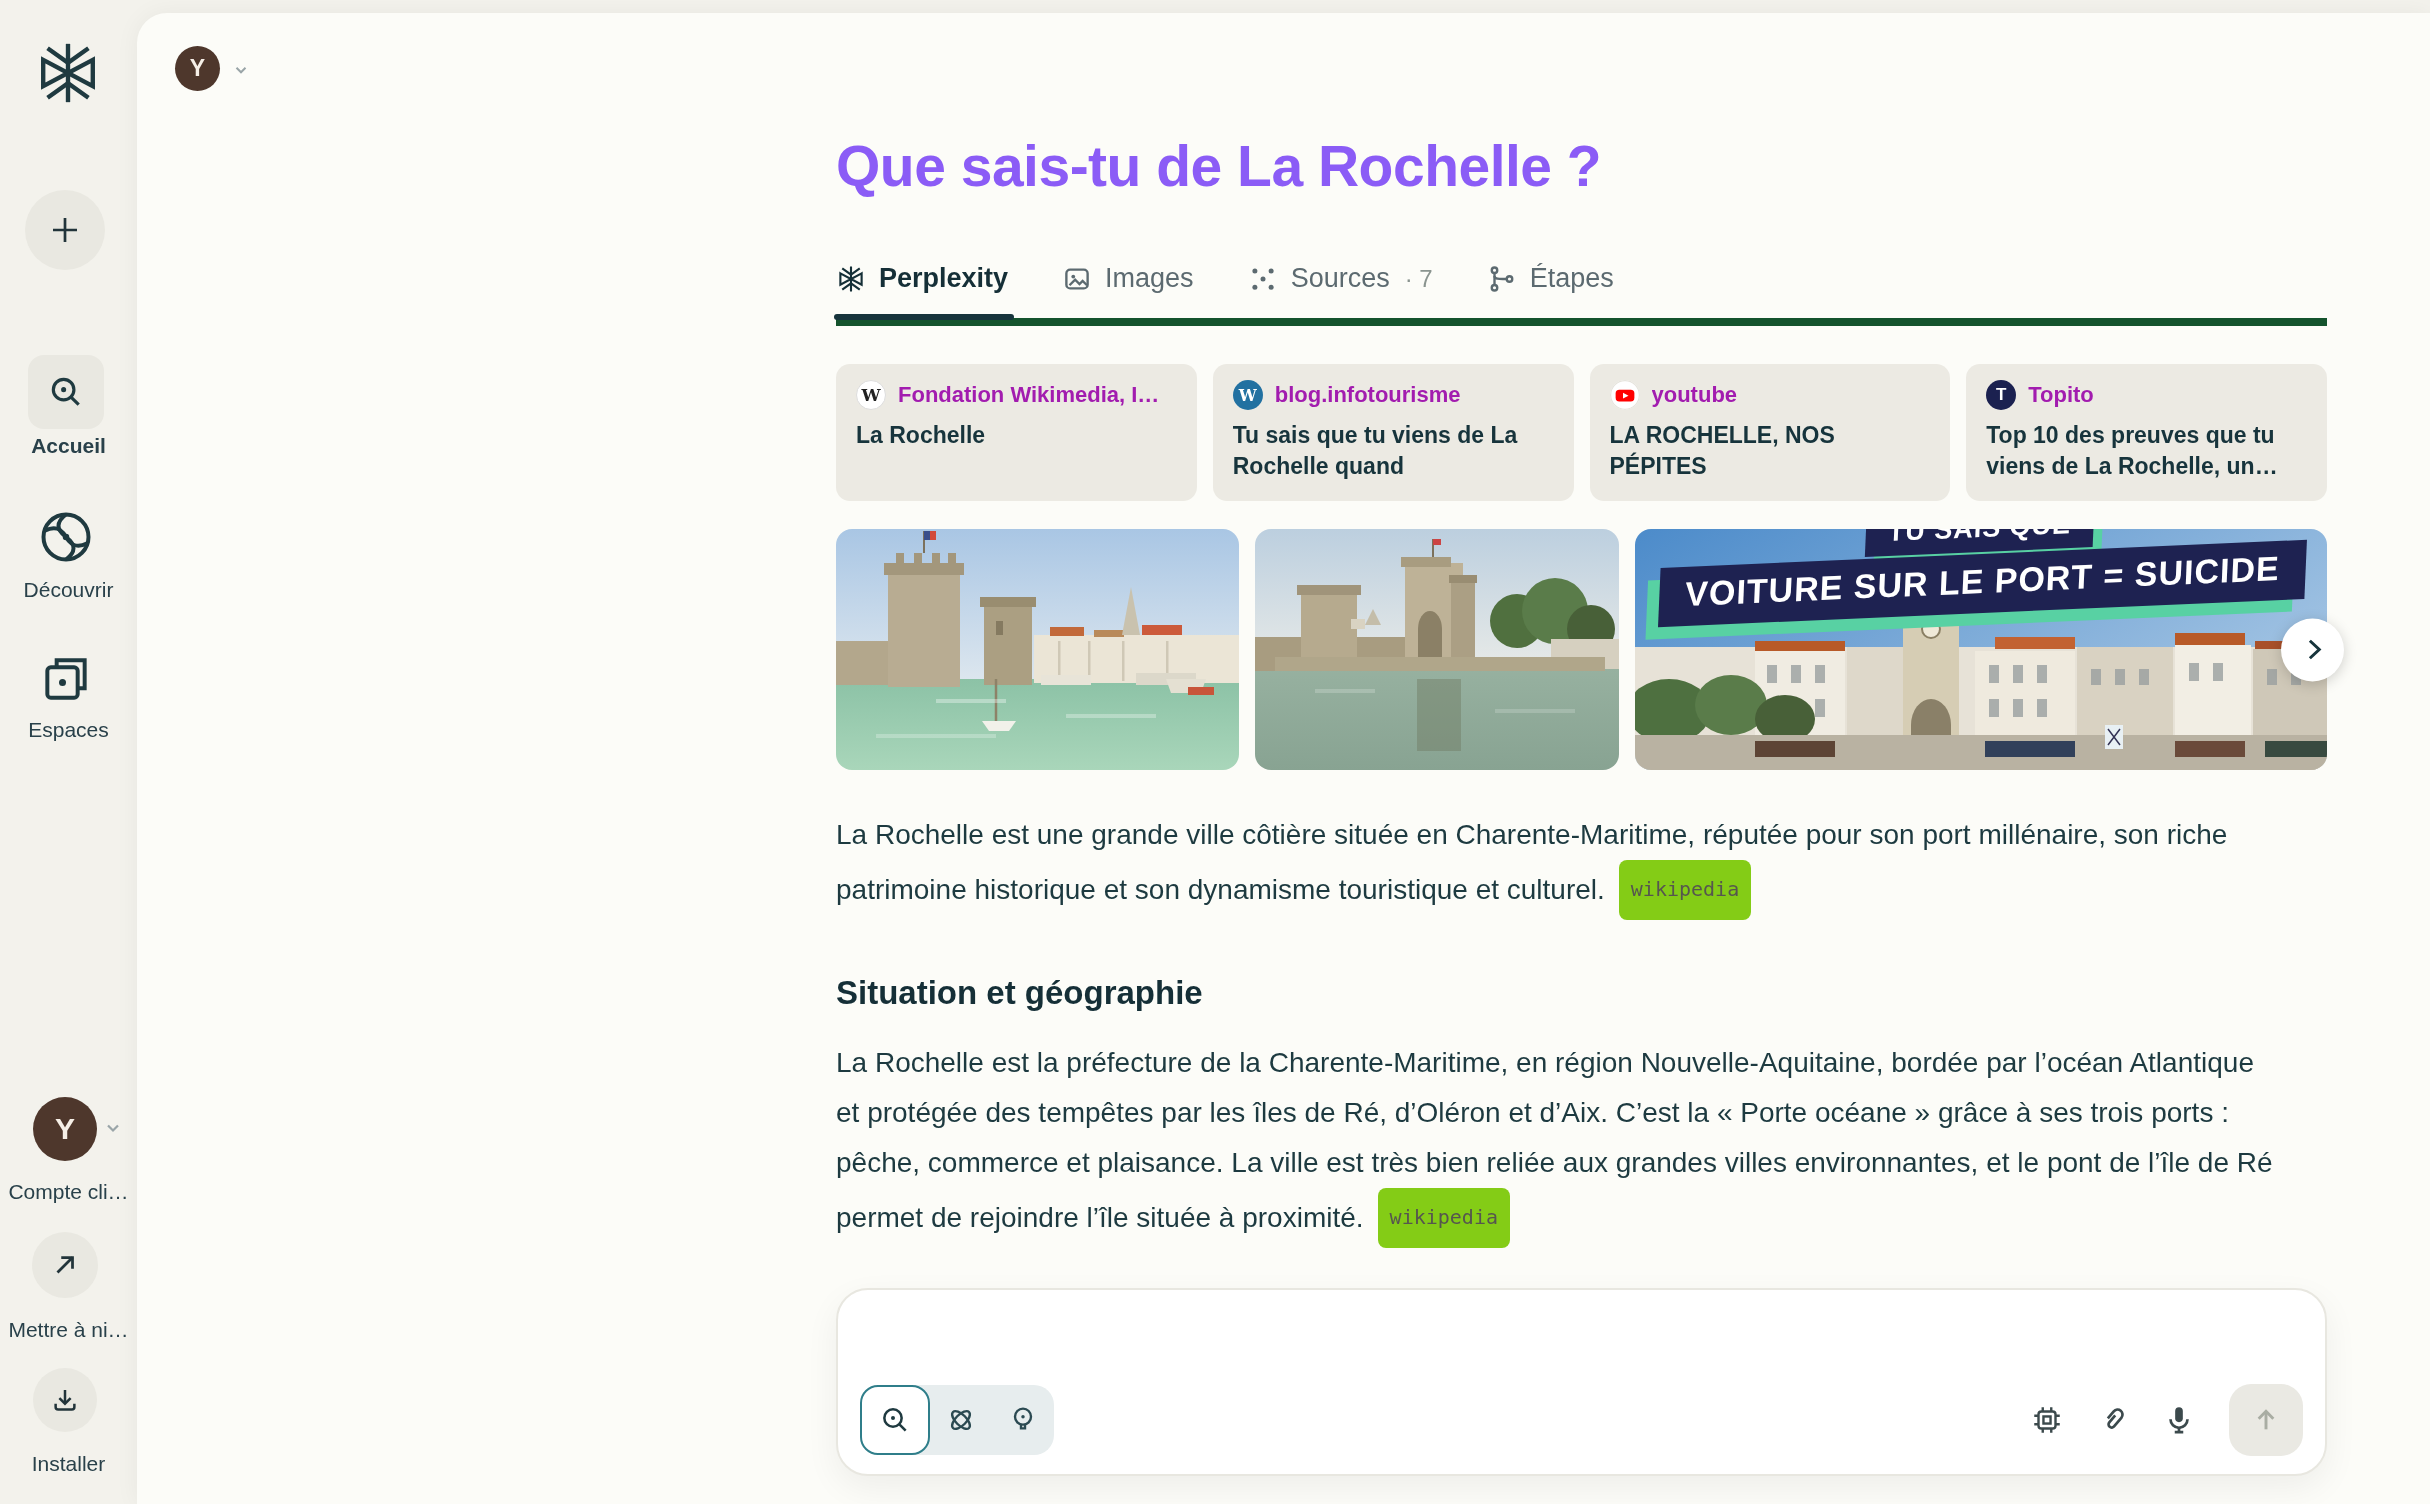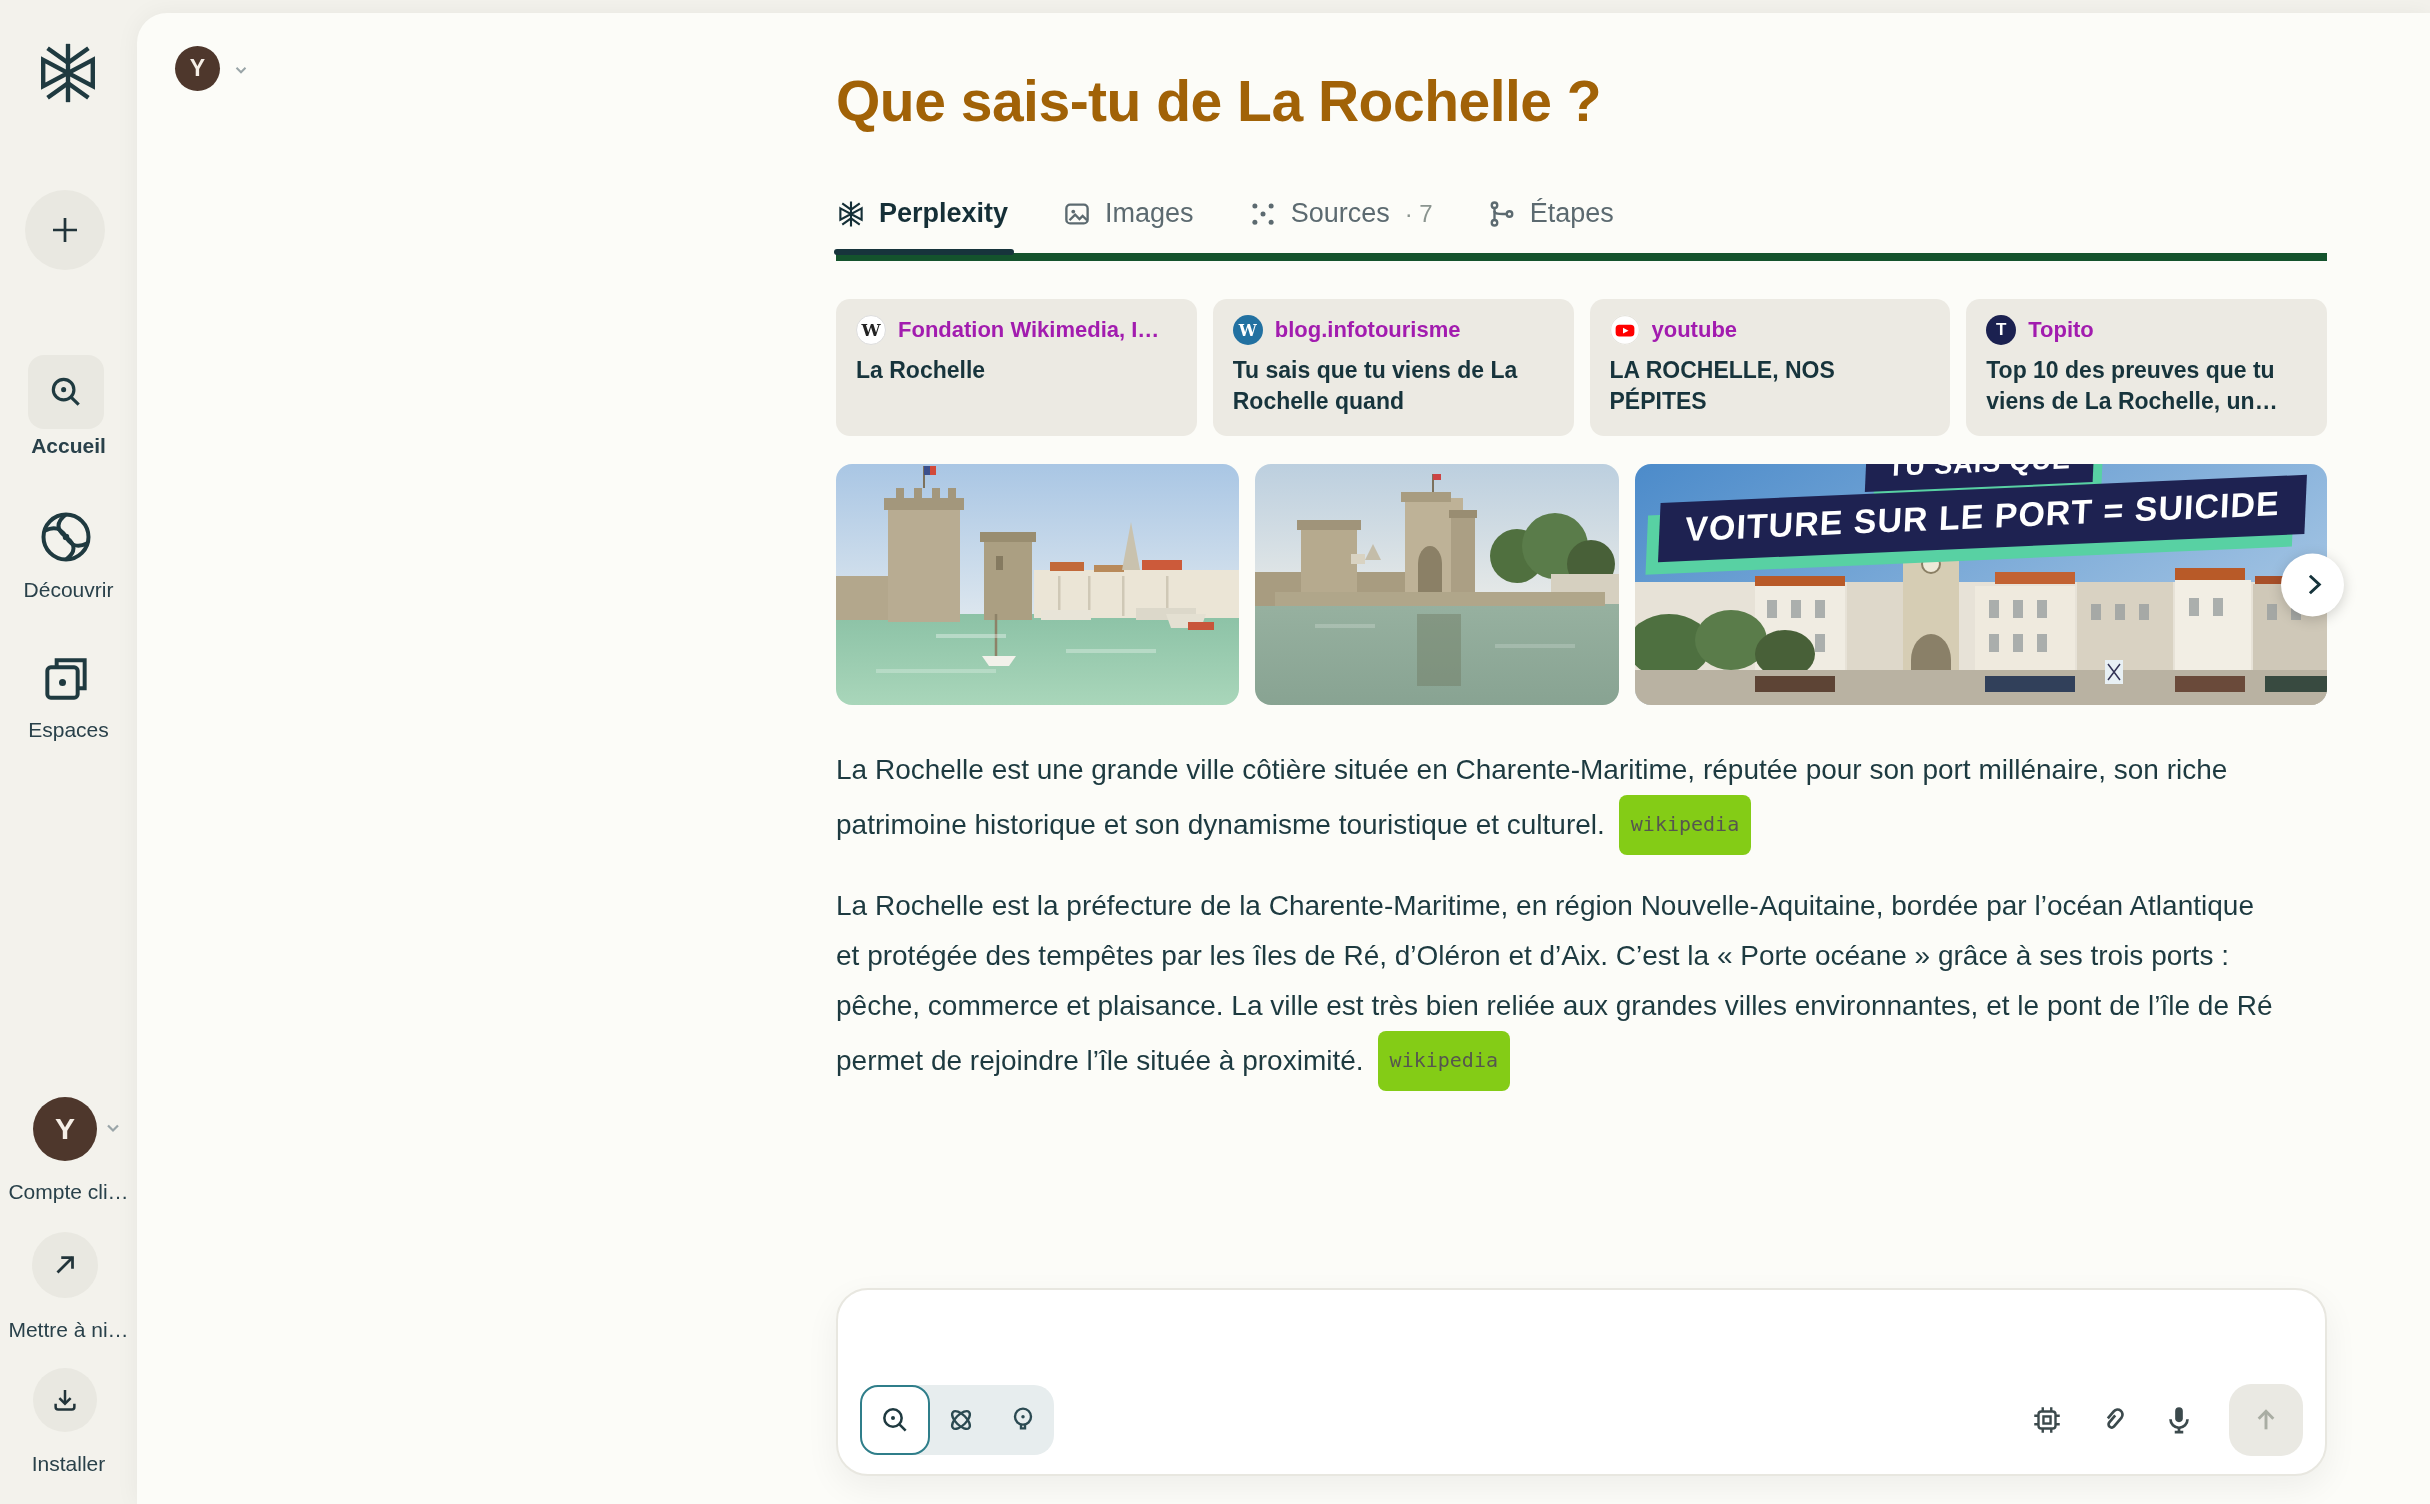--- a/index.html
+++ b/index.html
@@ -17,21 +17,21 @@
   .sb-label { position:absolute; width:137px; text-align:center; font-size:21px; color:#29414a; font-weight:500; white-space:nowrap; overflow:hidden; }
   .circle-btn { border-radius:50%; background:#e9e8e1; display:flex; align-items:center; justify-content:center; color:#22343a; cursor:pointer; }
   .nav-sq { width:76px; height:74px; border-radius:16px; display:flex; align-items:center; justify-content:center; color:#1f3a40; }
   .nav-sq.active { background:#e9e8e1; }
   .avatar { border-radius:50%; background:#4e372c; color:#f6efe7; display:flex; align-items:center; justify-content:center; font-weight:700; }
   
   .panel { position:absolute; left:137px; top:13px; right:0; bottom:0; background:#fcfcf8; border-top-left-radius:30px; box-shadow:0 0 24px rgba(0,0,0,.05); overflow:hidden; }
   .hdr-avatar { position:absolute; left:38px; top:33px; width:45px; height:45px; font-size:23px; cursor:pointer; }
   .hdr-chevron { position:absolute; left:95px; top:48px; width:18px; height:18px; cursor:pointer; }
   .content { position:absolute; left:699px; top:0; width:1491px; }
-  .thread-title { margin-top:55px; font-size:57px; font-weight:700; letter-spacing:-0.5px; color:#a16207; }
+  .thread-title { margin-top:120px; font-size:57px; font-weight:700; letter-spacing:-0.5px; color:#8b5cf6; }
   
   .tabs { margin-top:64px; display:flex; gap:54px; border-bottom:8px solid #14532d; }
   .tab { position:relative; display:flex; align-items:center; gap:13px; padding-bottom:24px; font-size:27px; font-weight:500; color:#5c6a70; cursor:pointer; }
   .tab svg { width:30px; height:30px; }
   .tab.active { color:#152f37; font-weight:700; }
   .tab.active::after { content:""; position:absolute; left:-2px; right:-6px; bottom:-2px; height:6px; background:#17343c; border-radius:3px; }
   .tab-count { font-size:24px; color:#8a948f; font-weight:500; margin-left:2px; }
   
   .cards { margin-top:38px; display:grid; grid-template-columns:repeat(4,1fr); gap:16px; }
   .card { background:#eceae3; border-radius:14px; padding:16px 20px; height:137px; overflow:hidden; cursor:pointer; }
@@ -389,20 +389,21 @@
       </div>
       <div class="next-btn">
         <svg viewBox="0 0 24 24" fill="none" stroke="#17343c" stroke-width="2.4">
             <path d="M9.5 5l7.5 7-7.5 7"></path>
           </svg>
       </div>
     </section>
 
     <p class="para" style="margin-top:40px;"><span>La Rochelle est une grande ville côtière située en Charente-Maritime, réputée pour son port millénaire, son riche patrimoine historique et son dynamisme touristique et culturel.</span><span class="badge">wikipedia</span></p>
 
+    <h2 class="section-h">Situation et géographie</h2>
 
     <p class="para"><span>La Rochelle est la préfecture de la Charente-Maritime, en région Nouvelle-Aquitaine, bordée par l’océan Atlantique et protégée des tempêtes par les îles de Ré, d’Oléron et d’Aix. C’est la « Porte océane » grâce à ses trois ports : pêche, commerce et plaisance. La ville est très bien reliée aux grandes villes environnantes, et le pont de l’île de Ré permet de rejoindre l’île située à proximité.</span><span class="badge">wikipedia</span></p>
 
   </div>
 
   <div class="composer">
     <div class="composer-row">
       <div class="mode-pill">
         <div class="mode-btn active">
           <svg viewBox="0 0 24 24" fill="none" stroke="currentColor" stroke-width="1.9">

